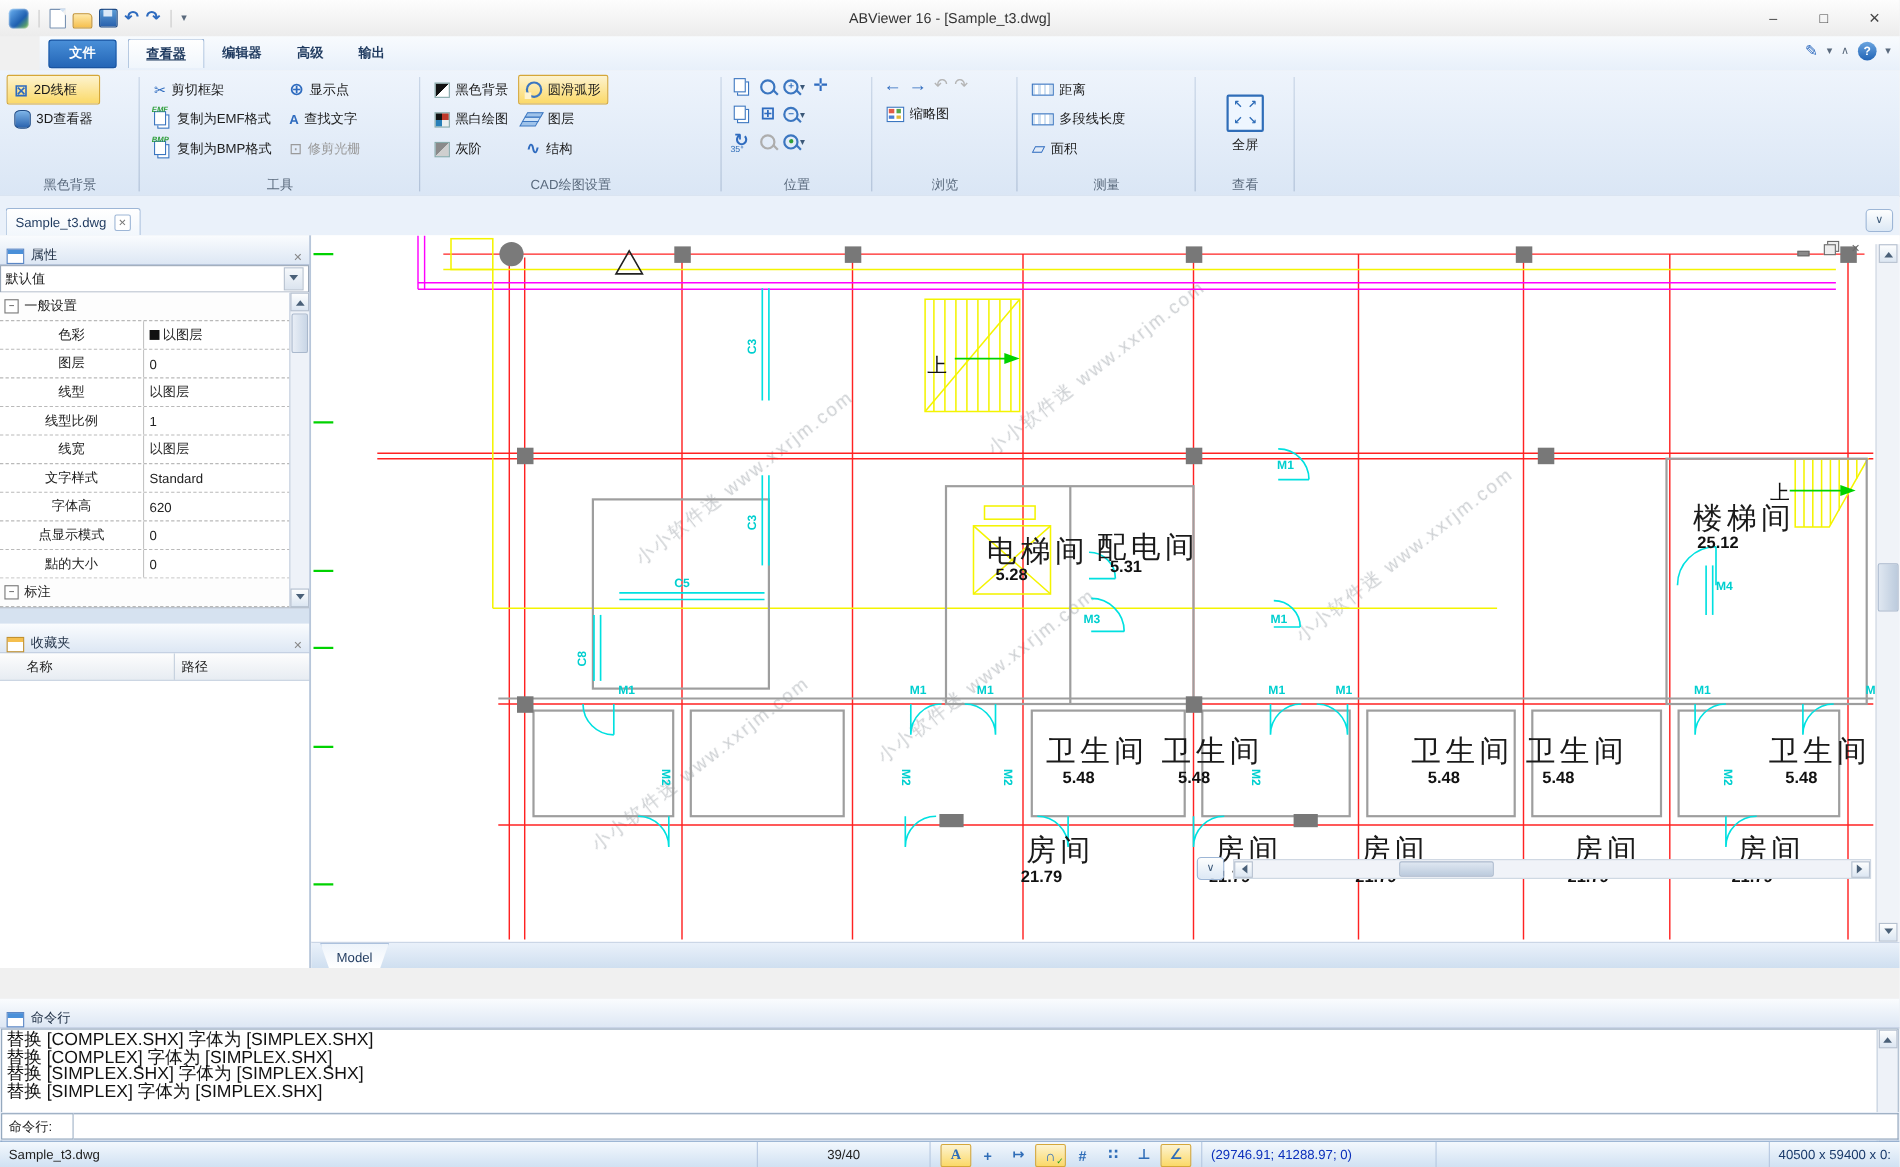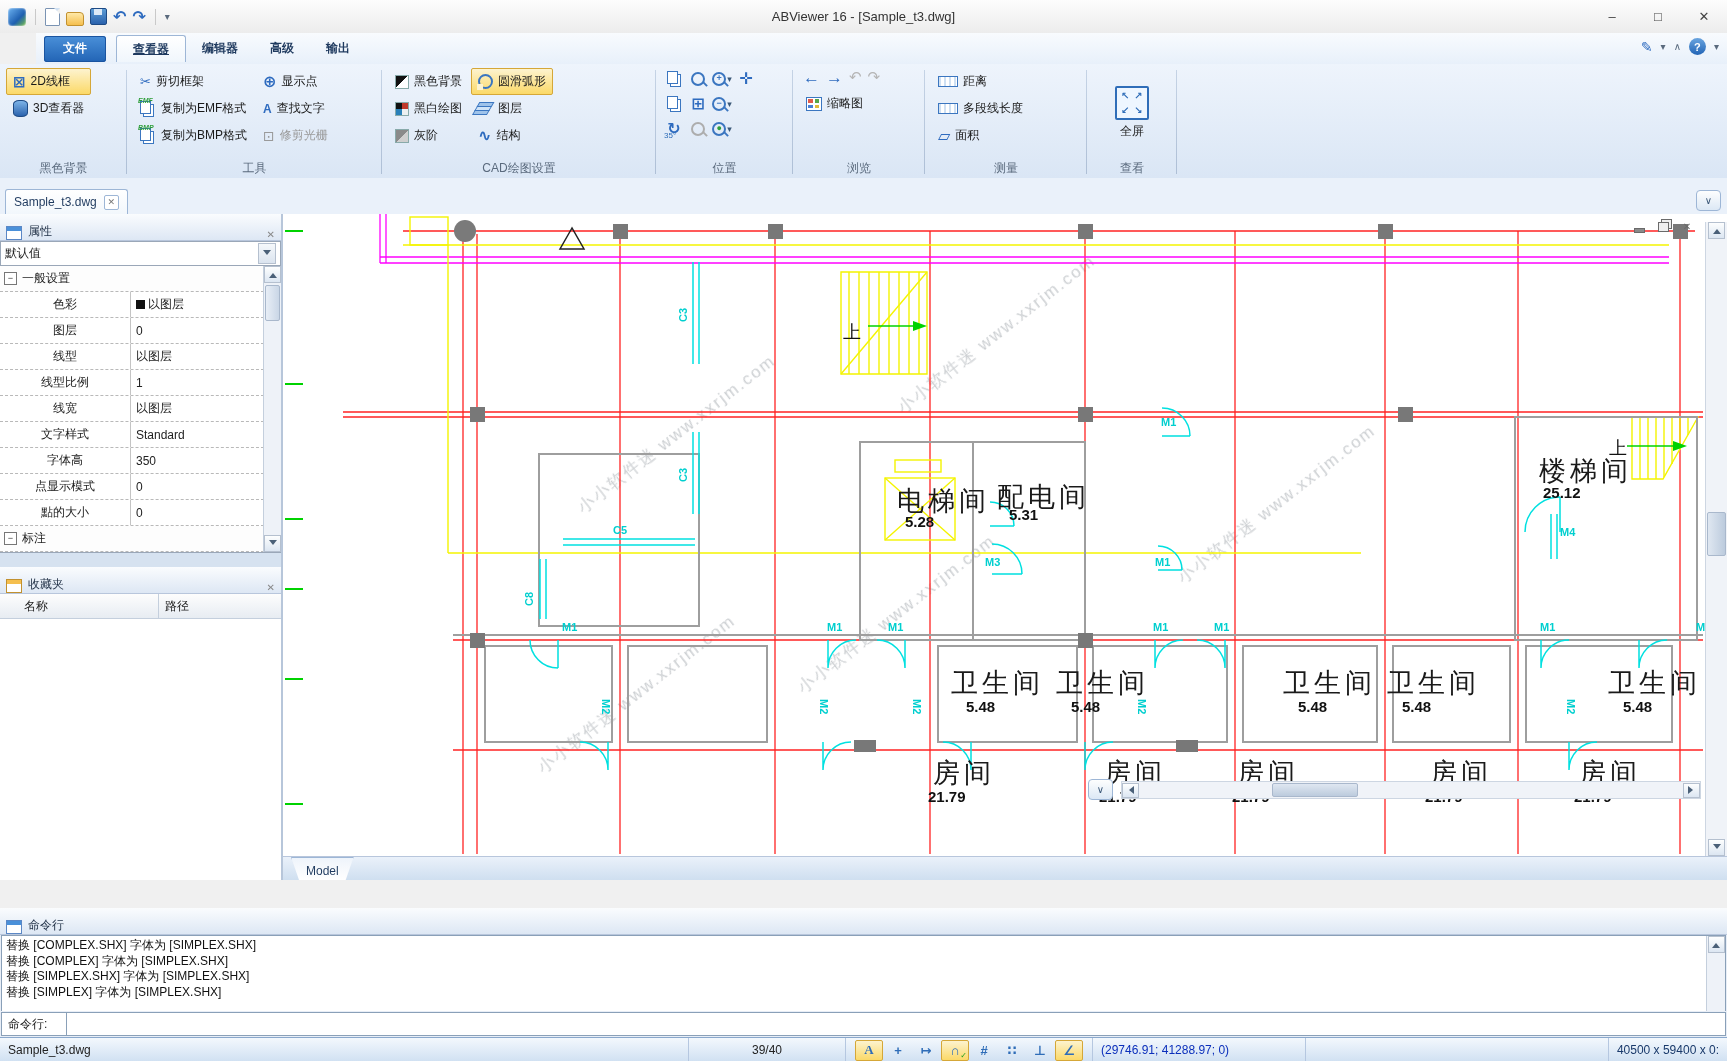--- a/index.html
+++ b/index.html
@@ -105,21 +105,21 @@
   .vscroll{position:absolute;right:0;top:8px;bottom:0;width:21px;background:#f0f3f8;border-left:1px solid #cdd6e2;display:flex;flex-direction:column;align-items:center;z-index:4;}
   .vthumb{position:absolute;top:290px;width:17px;height:42px;background:linear-gradient(90deg,#dfe7f1,#bccbdd);border:1px solid #a9b8cc;border-radius:2px;}
   .hscroll{position:absolute;left:838px;top:567px;width:578px;height:16px;background:#f0f3f8;border:1px solid #cdd6e2;display:flex;align-items:center;z-index:4;}
   .hthumb{position:absolute;left:150px;width:84px;height:12px;background:linear-gradient(#dfe7f1,#bccbdd);border:1px solid #a9b8cc;border-radius:2px;}
   .canvchev{position:absolute;left:805px;top:565px;z-index:4;}
   .modelstrip{height:23px;background:linear-gradient(#eaf1fa,#cfdff0);border-top:1px solid #b8c6dc;display:flex;align-items:flex-start;padding-left:8px;}
   .modeltab{height:20px;padding:2px 14px 0 14px;background:linear-gradient(#ffffff,#eef4fb);border:1px solid #9db6d6;border-top:none;clip-path:polygon(8px 0,calc(100% - 8px) 0,100% 100%,0 100%);transform:scaleY(-1);}
   .modeltab span{display:inline-block;transform:scaleY(-1);font-size:12px;color:#1f3a5f;}
   
   .cmdpanel{left:0;top:908px;width:1727px;height:131px;background:#e8eef7;display:flex;flex-direction:column;}
-  .cmdbody{flex:1;background:#fff;border:1px solid #8aa0b8;margin:0 1px;position:relative;font-size:12px;line-height:15.5px;padding:2px 4px;color:#111;}
+  .cmdbody{flex:1;background:#fff;border:1px solid #8aa0b8;margin:0 1px;position:relative;font-size:16px;line-height:15.5px;padding:2px 4px;color:#111;}
   .cmdsb{position:absolute;right:0;top:0;bottom:0;width:18px;background:#eef2f8;border-left:1px solid #c4cfdd;display:flex;flex-direction:column;align-items:center;justify-content:space-between;}
   .cmdinput{left:0;top:1011px;width:1727px;height:26px;display:flex;align-items:stretch;background:#e8eef7;padding:1px;box-sizing:border-box;}
   .cmdlabel{width:58px;border:1px solid #8aa0b8;background:#fff;display:flex;align-items:center;padding-left:6px;}
   .cmdfield{flex:1;border:1px solid #8aa0b8;border-left:none;background:#fff;outline:none;font:inherit;padding:0 4px;}
   
   .statusbar{left:0;top:1037px;width:1727px;height:24px;background:linear-gradient(#f3f8fd,#cfe0f2);border-top:1px solid #8aa8cc;display:flex;align-items:center;font-size:12px;}
   .sbsec{height:100%;display:flex;align-items:center;padding:0 8px;border-right:1px solid #b5c7e0;}
   .sbicon{width:26px;height:19px;display:flex;align-items:center;justify-content:center;margin:0 1px;border-radius:2px;color:#2f6db8;font-weight:bold;font-size:13px;position:relative;}
   .sbicon.hl{background:linear-gradient(#fdf3cf,#fbd968);border:1px solid #d5a738;}
   .sbicon .chk{position:absolute;right:1px;bottom:0;color:#1e9e1e;font-size:8px;}
@@ -411,21 +411,21 @@
         <div class="prow">
           <span class="plabel">线宽</span>
           <span class="pval">以图层</span>
           </div>
         <div class="prow">
           <span class="plabel">文字样式</span>
           <span class="pval">Standard</span>
           </div>
         <div class="prow">
           <span class="plabel">字体高</span>
-          <span class="pval">350</span>
+          <span class="pval">620</span>
           </div>
         <div class="prow">
           <span class="plabel">点显示模式</span>
           <span class="pval">0</span>
           </div>
         <div class="prow">
           <span class="plabel">點的大小</span>
           <span class="pval">0</span>
           </div>
         <div class="prow group">

